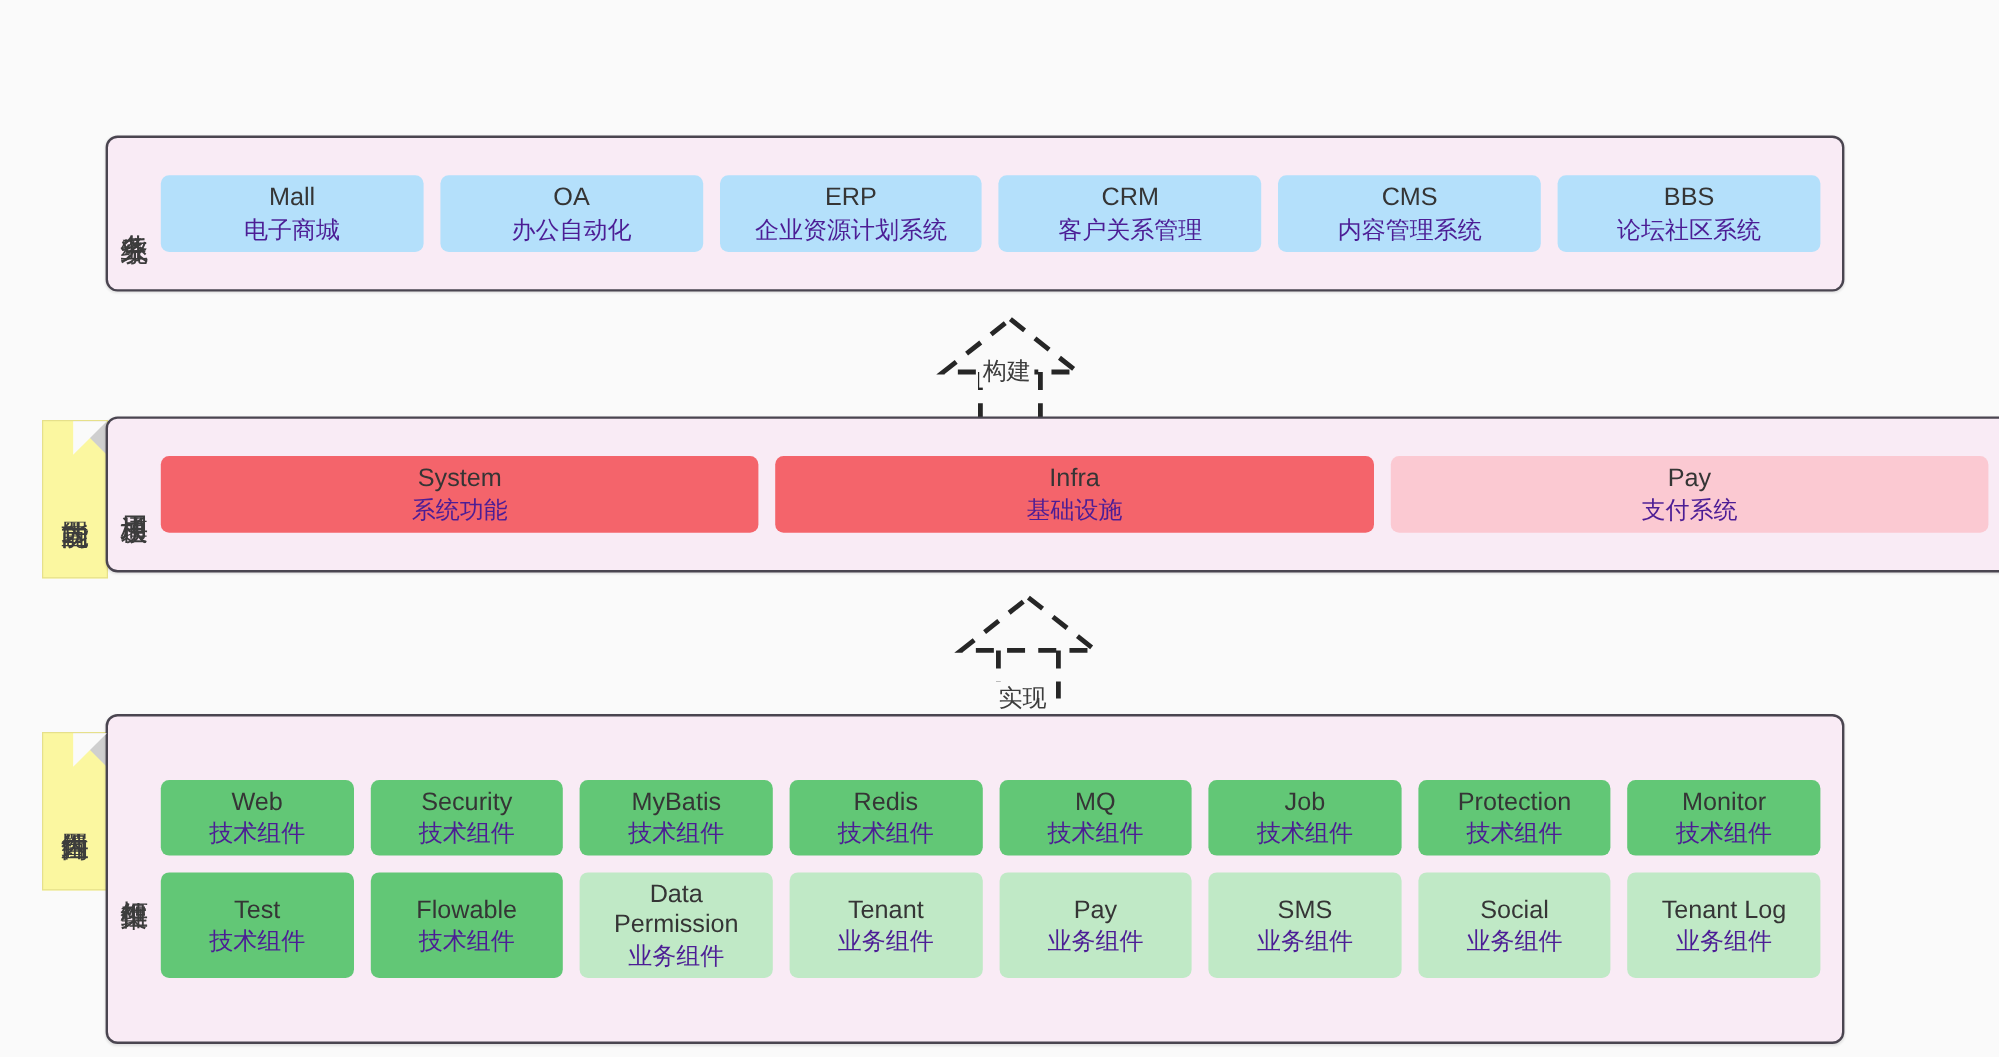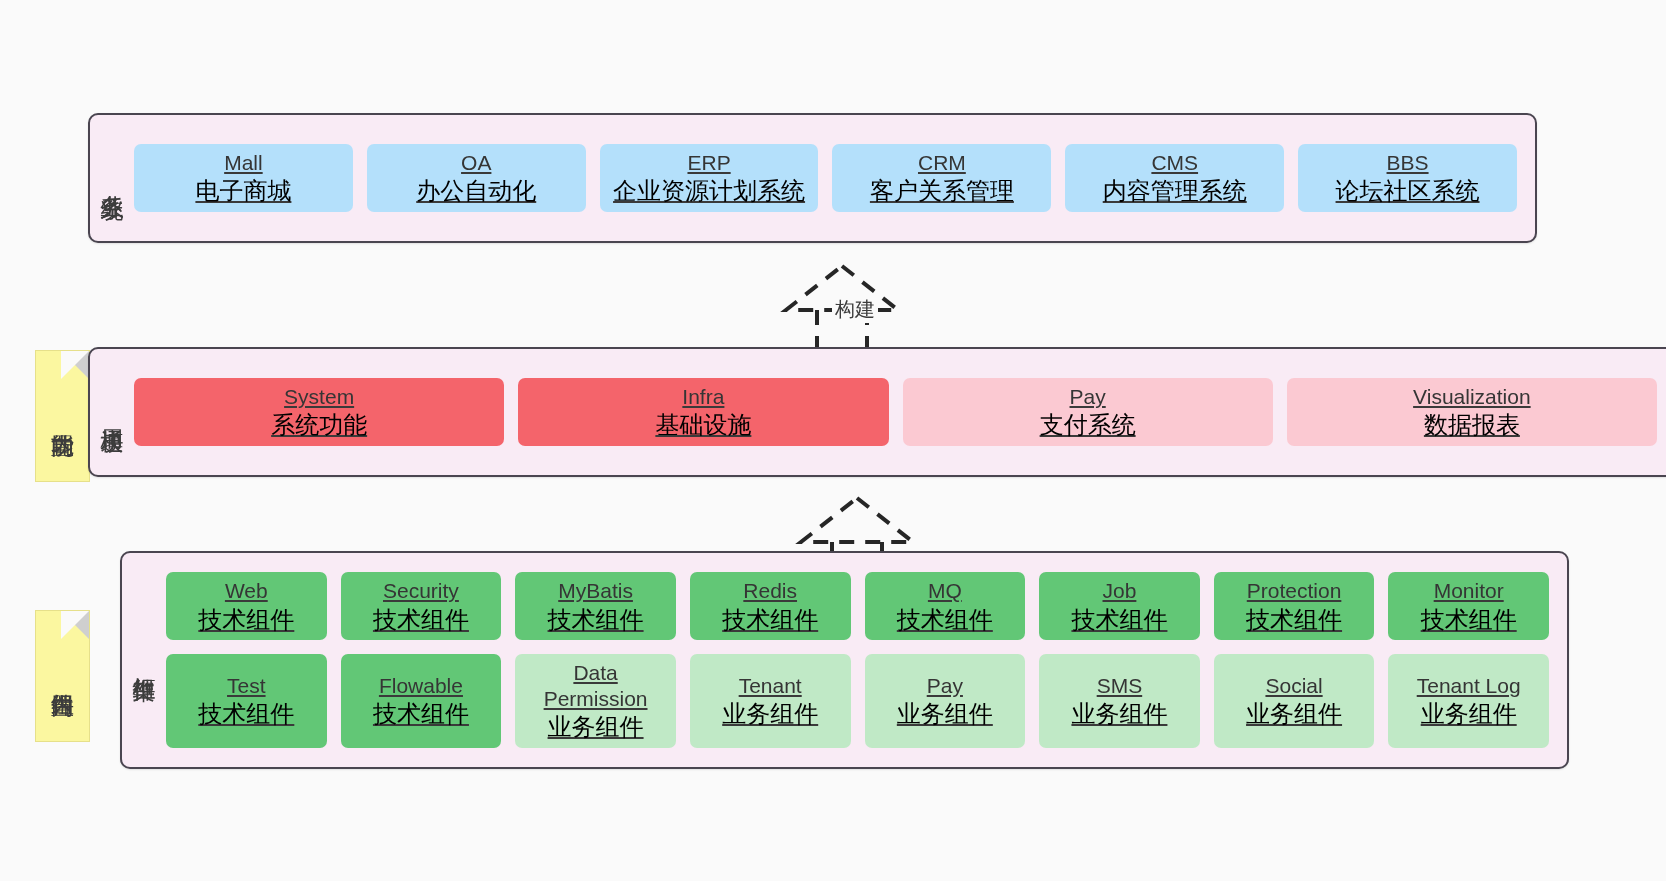--- a/index.html
+++ b/index.html
@@ -41,21 +41,20 @@
     text-orientation: upright;
     white-space: nowrap;
     user-select: none;
   }
   .layer-body {
     flex: 1 1 auto;
     display: flex;
     flex-direction: column;
     justify-content: center;
     padding: 0 18px 0 0;
-    text-decoration: underline;
   }
   .row {
     display: flex;
     align-items: stretch;
     gap: 14px;
   }
   .row + .row { margin-top: 14px; }
 
   
   .node {
@@ -65,21 +64,21 @@
     flex-direction: column;
     align-items: center;
     justify-content: center;
     text-align: center;
     line-height: 1.20;
     padding: 6px 4px;
     box-sizing: border-box;
     user-select: none;
   }
   .node .n-name { font-size: 21px; color: #353535; }
-  .node .n-sub  { font-size: 24px; color: #000000; margin-top: 2px; }
+  .node .n-sub  { font-size: 20px; color: #4c1d95; margin-top: 2px; }
 
   .node.blue        { background: #b4e0fb; }
   .node.red         { background: #f4646b; }
   .node.pink        { background: #fbc9d2; }
   .node.green       { background: #62c776; }
   .node.lightgreen  { background: #c0e9c6; }
 
   
   .note {
     position: absolute;
@@ -165,21 +164,21 @@
     </div>
   </div>
 </div>
 
 <div class="connector" style="left:755px; top:258px; width:170px; height:92px;">
   <svg width="170" height="92" viewBox="0 0 170 92" aria-hidden="true">
     <path d="M 87 8 L 143 52 L 31 52 Z" fill="none" stroke="#262626" stroke-width="4" stroke-dasharray="15,11" stroke-linejoin="miter"></path>
     <line x1="62" y1="52" x2="62" y2="92" stroke="#262626" stroke-width="4" stroke-dasharray="15,11"></line>
     <line x1="112" y1="52" x2="112" y2="92" stroke="#262626" stroke-width="4" stroke-dasharray="15,11"></line>
   </svg>
-  <span class="conn-label" style="left:77px; top:38px;">构建</span>
+  <span class="conn-label" style="left:61px; top:38px;">构建</span>
 </div>
 
 <div class="note" id="note-common" style="left:35px; top:350px; width:55px; height:132px;">
   <span>内置功能</span>
 </div>
 
 <div class="layer" id="layer-common" style="left:88px; top:347px; width:1589px; height:130px;">
   <div class="layer-title">通用模块</div>
   <div class="layer-body">
     <div class="row">
@@ -187,43 +186,39 @@
         <span class="n-name">System</span>
         <span class="n-sub">系统功能</span>
       </div>
       <div class="node red">
         <span class="n-name">Infra</span>
         <span class="n-sub">基础设施</span>
       </div>
       <div class="node pink">
         <span class="n-name">Pay</span>
         <span class="n-sub">支付系统</span>
-      </div>
-      <div class="node pink">
-        <span class="n-name">Visualization</span>
-        <span class="n-sub">数据报表</span>
       </div>
     </div>
   </div>
 </div>
 
 <div class="connector" style="left:770px; top:490px; width:170px; height:92px;">
   <svg width="170" height="92" viewBox="0 0 170 92" aria-hidden="true">
     <path d="M 87 8 L 143 52 L 31 52 Z" fill="none" stroke="#262626" stroke-width="4" stroke-dasharray="15,11" stroke-linejoin="miter"></path>
     <line x1="62" y1="52" x2="62" y2="92" stroke="#262626" stroke-width="4" stroke-dasharray="15,11"></line>
     <line x1="112" y1="52" x2="112" y2="92" stroke="#262626" stroke-width="4" stroke-dasharray="15,11"></line>
   </svg>
   <span class="conn-label" style="left:59px; top:38px;margin-top:40px;">实现</span>
 </div>
 
 <div class="note" id="note-framework" style="left:35px; top:610px; width:55px; height:132px;">
   <span>内置组件</span>
 </div>
 
-<div class="layer" id="layer-framework" style="left:88px; top:551px; width:1449px; height:218px;margin-left:32px;">
+<div class="layer" id="layer-framework" style="left:88px; top:595px; width:1449px; height:275px;">
   <div class="layer-title">框架组件</div>
   <div class="layer-body">
 
     <div class="row">
       <div class="node green">
         <span class="n-name">Web</span>
         <span class="n-sub">技术组件</span>
       </div>
       <div class="node green">
         <span class="n-name">Security</span>

